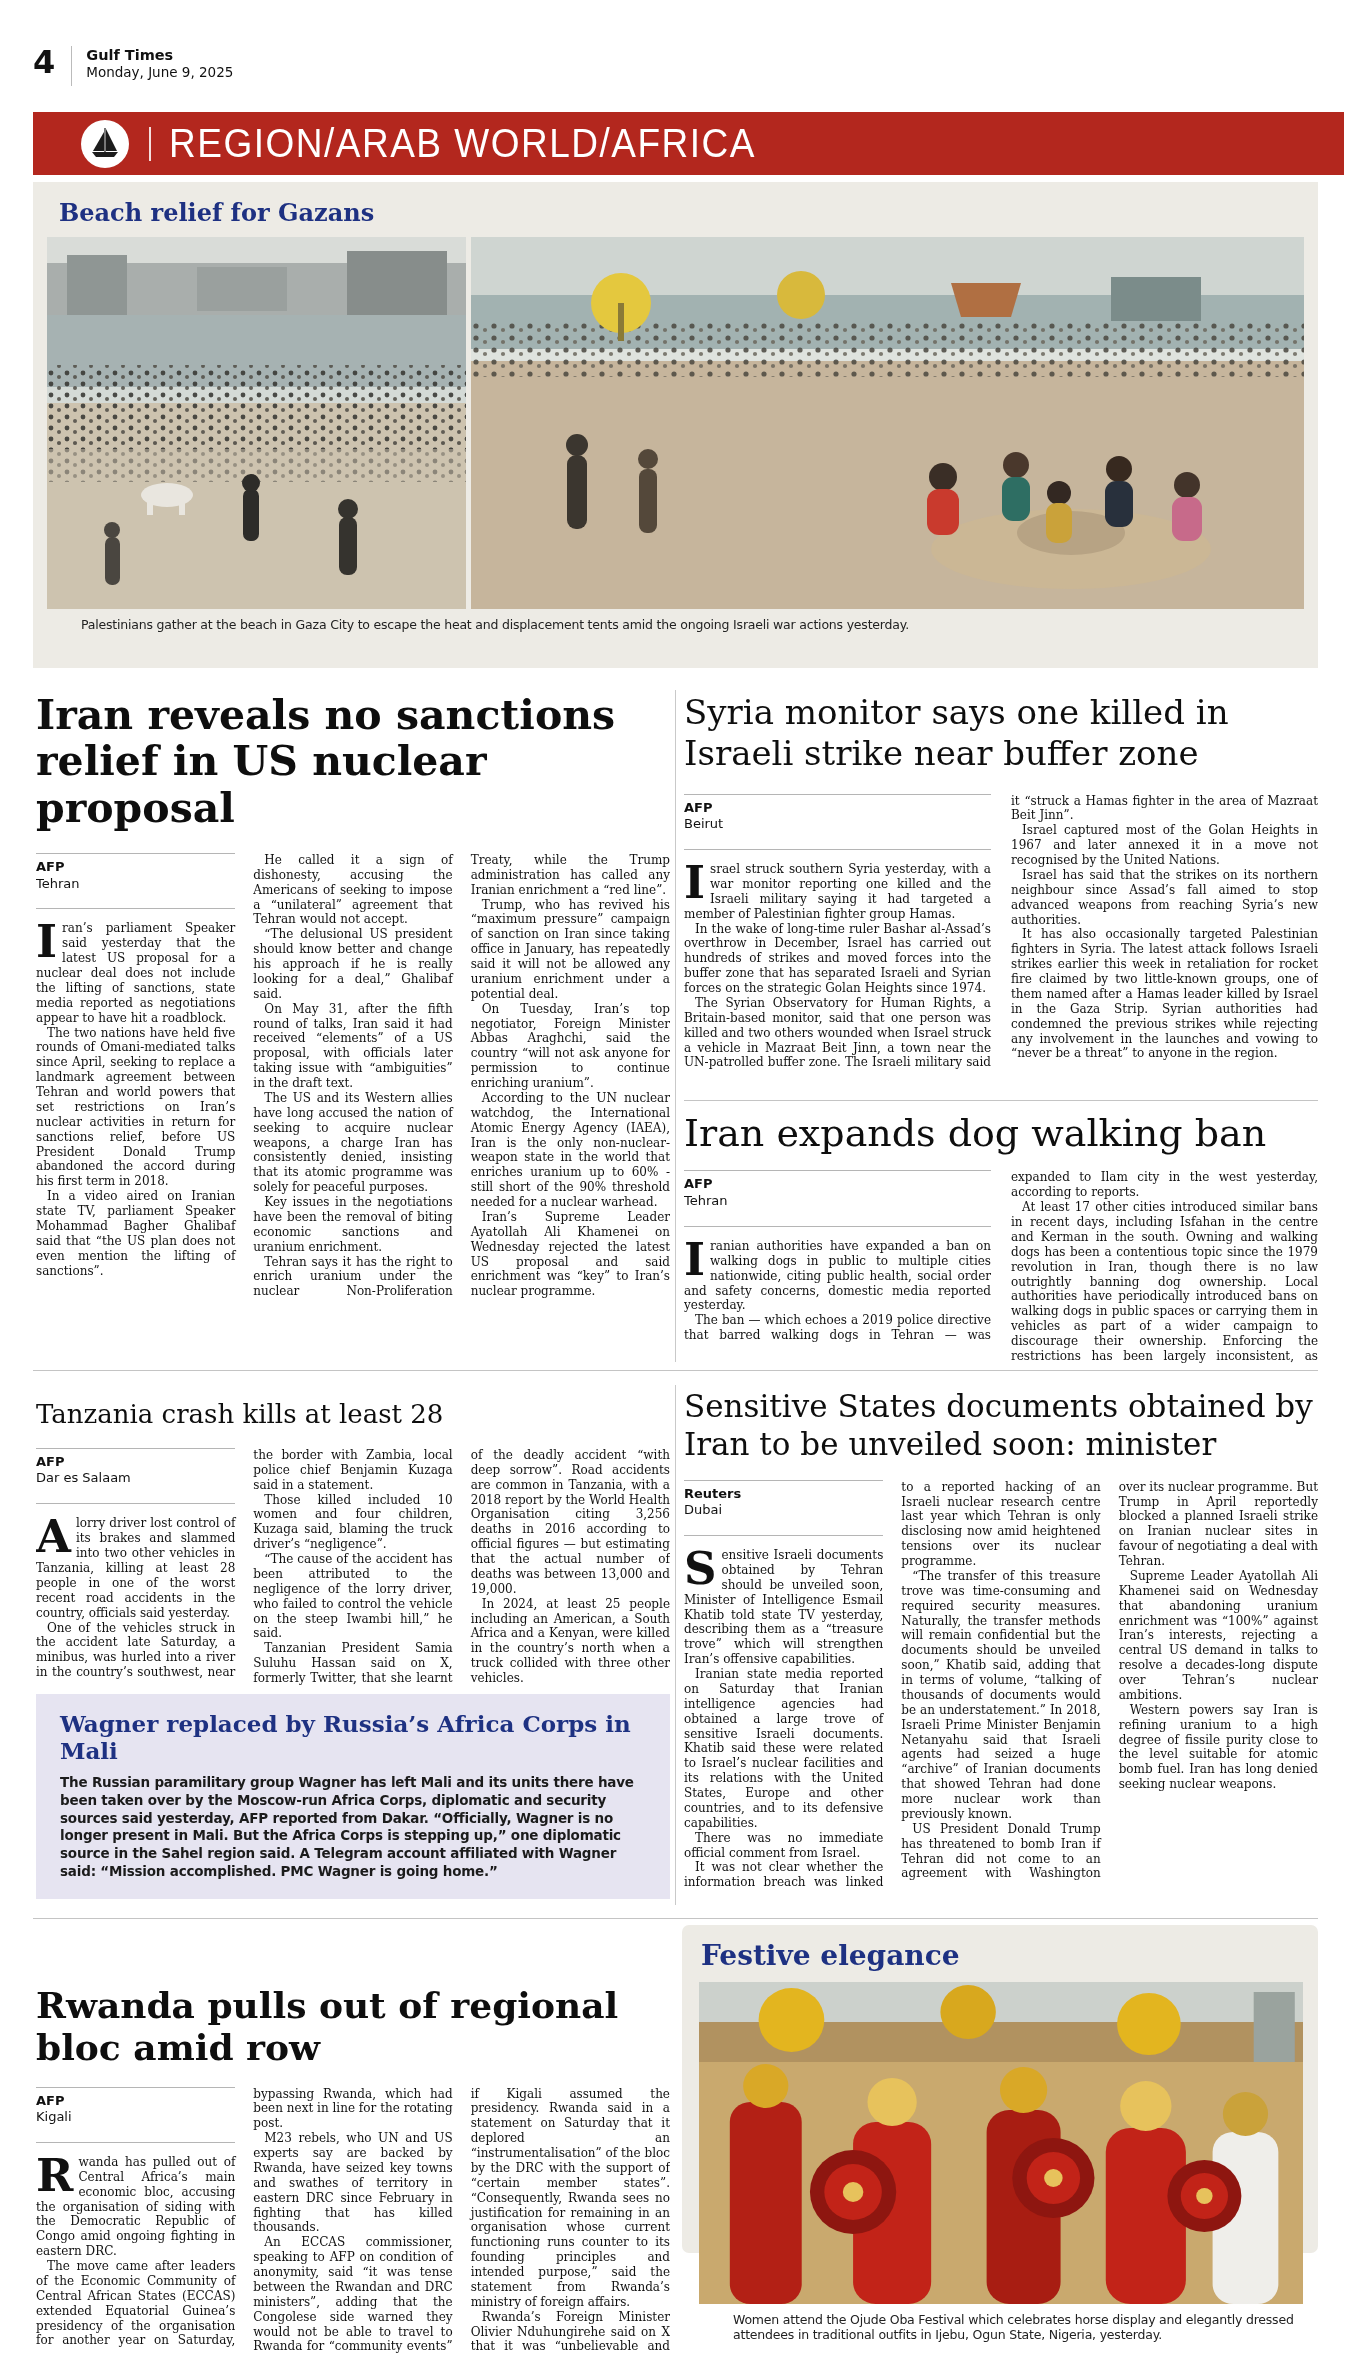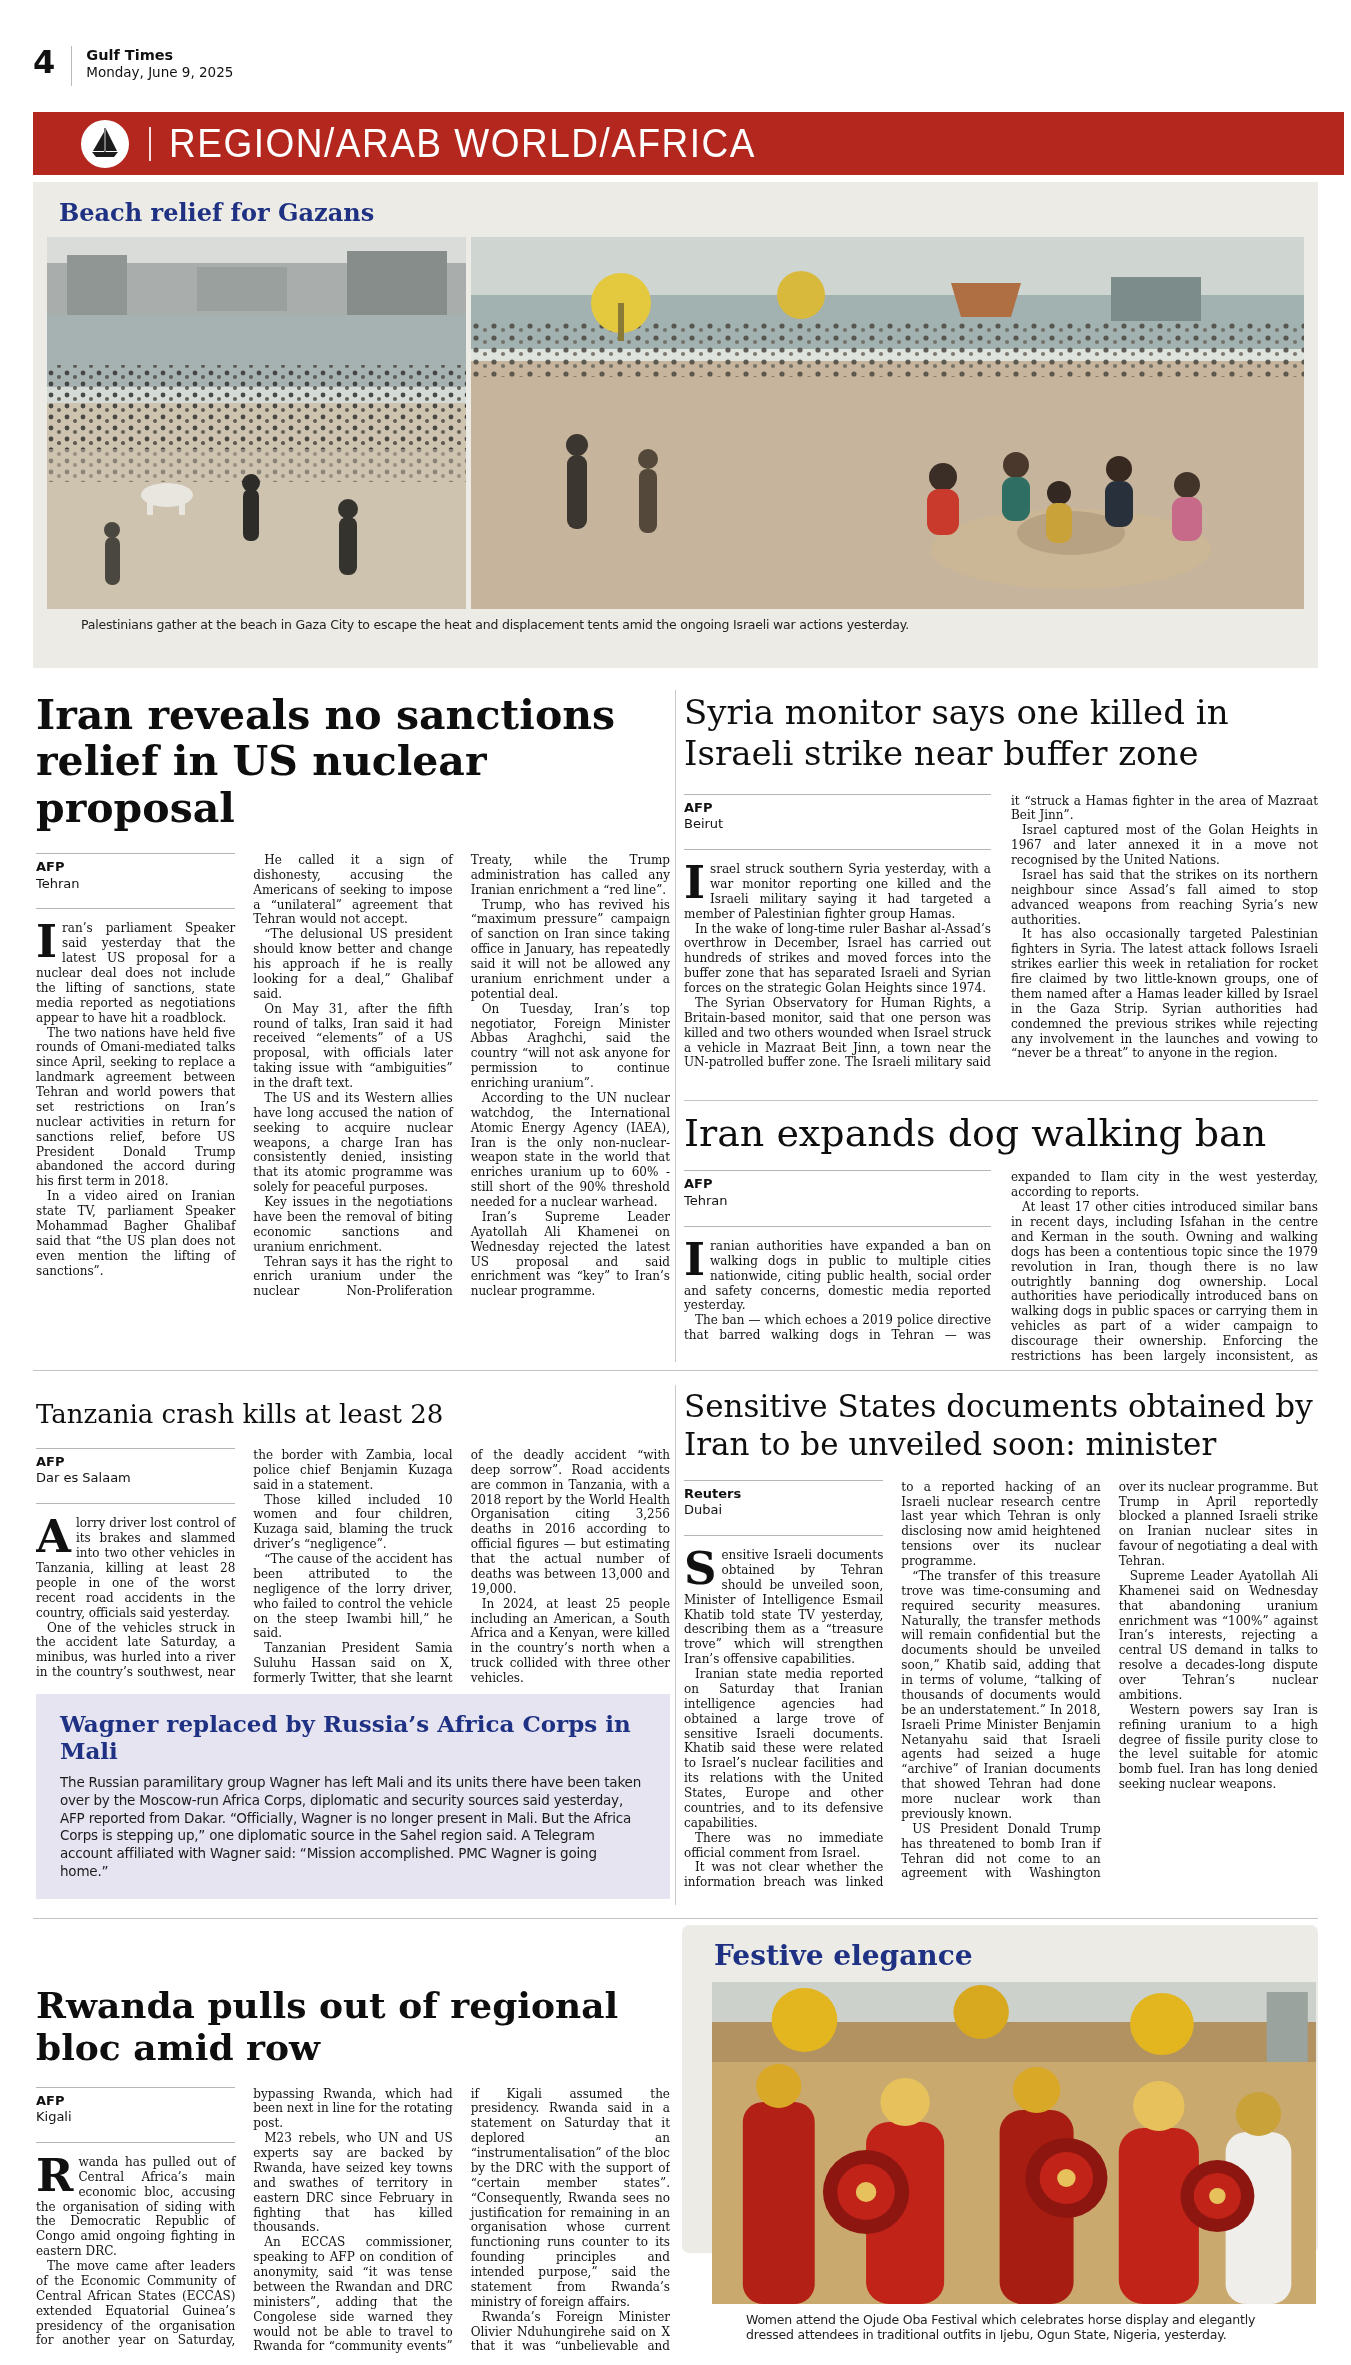--- a/index.html
+++ b/index.html
@@ -38,23 +38,23 @@
   .cols p{margin:0;}
   .cols p + p{text-indent:11px;}
   .cols p.lead::first-letter{float:left;font-size:45px;line-height:0.82;font-weight:bold;padding:3px 5px 0 0;}
   .c3{column-count:3;column-gap:18px;}
   .c2{column-count:2;column-gap:20px;}
   .hrule{height:1px;background:#c4c4c4;border:0;}
   .vrule{position:absolute;width:1px;background:#c9c9c9;}
   
   .wagnerbox{background:#e6e4f1;box-sizing:border-box;padding:16px 24px 18px;margin-top:4px;}
   .wagnerbox .bluehead{font-size:23px;margin:0 0 10px;}
-  .wagnerbox .wbody{font-family:"DejaVu Sans","Liberation Sans",sans-serif;font-size:13.5px;letter-spacing:-0.2px;line-height:1.32;color:#1b1b1b;}
-  
-  .festivebox{position:absolute;left:682px;top:1925px;width:636px;height:328px;background:#edebe5;box-sizing:border-box;padding:14px 30px;border-radius:7px;}
+  .wagnerbox .wbody{font-family:"DejaVu Sans","Liberation Sans",sans-serif;font-size:13.5px;letter-spacing:-0.2px;line-height:1.32;color:#1b1b1b;font-weight:bold;}
+  
+  .festivebox{position:absolute;left:682px;top:1925px;width:636px;height:328px;background:#edebe5;box-sizing:border-box;padding:14px 17px;border-radius:7px;}
   .festivebox .bluehead{font-size:28px;margin:0 0 10px 2px;}
   .festivebox svg{display:block;width:604px;height:322px;}
   
   .abs{position:absolute;box-sizing:border-box;}
 </style>
 </head>
 <body>
 
 <div class="page">
 

